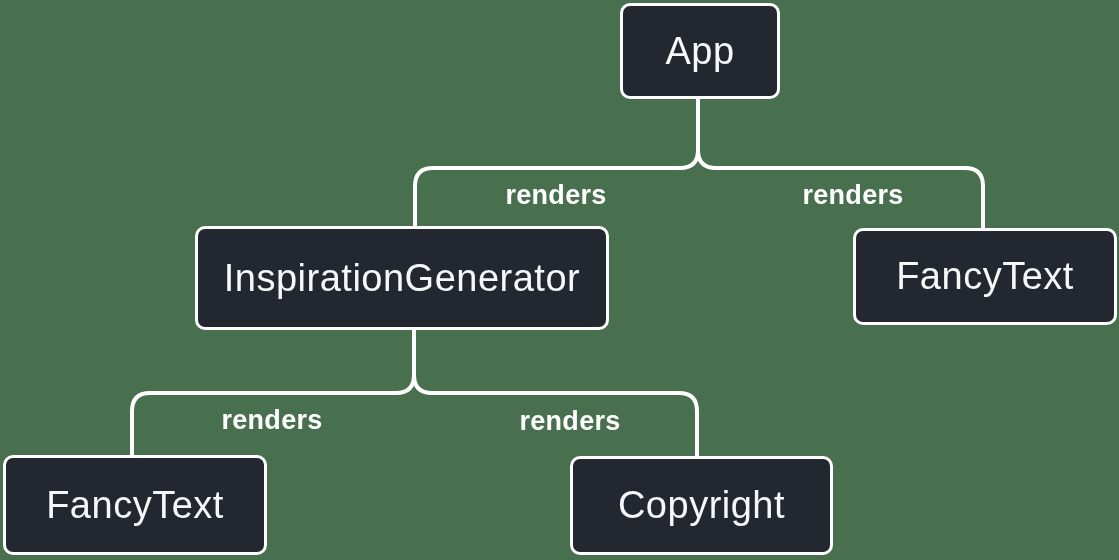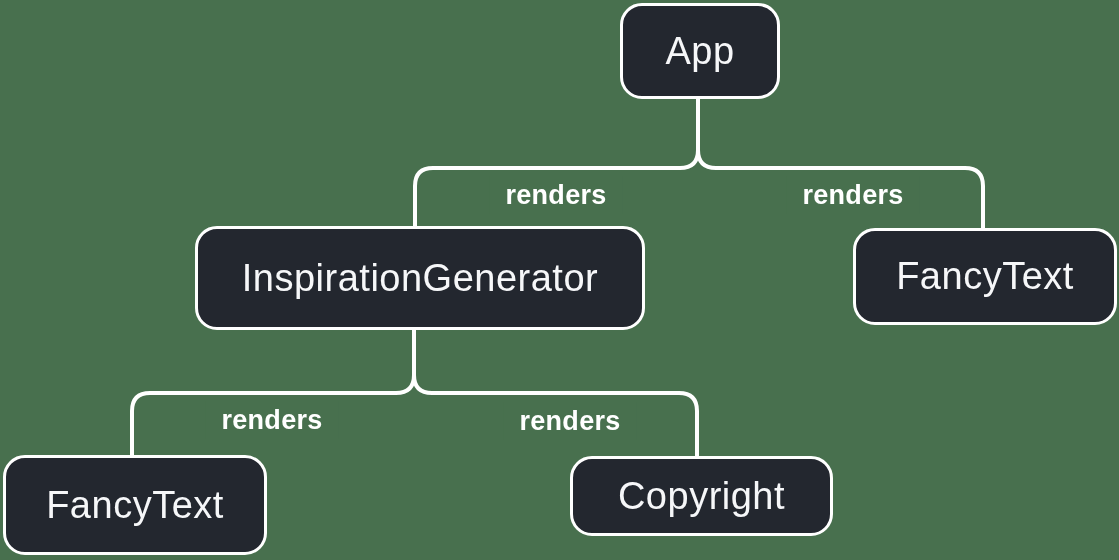--- a/index.html
+++ b/index.html
@@ -28,35 +28,35 @@
   }
   .connectors path {
     fill: none;
     stroke: var(--connector);
     stroke-width: 4;
   }
   .node {
     position: absolute;
     background: var(--node-fill);
     border: 3px solid var(--node-border);
-    border-radius: 22px;
+    border-radius: 10px;
     color: var(--node-text);
     display: flex;
     align-items: center;
     justify-content: center;
     font-size: 38px;
     font-weight: 400;
     white-space: nowrap;
     letter-spacing: 0.5px;
   }
   .node-app            { left: 620px; top: 3px;   width: 160px; height: 96px;  }
-  .node-inspiration    { left: 195px; top: 226px; width: 450px; height: 104px; }
+  .node-inspiration    { left: 195px; top: 226px; width: 414px; height: 104px; }
   .node-fancy-top      { left: 853px; top: 228px; width: 264px; height: 97px;  }
   .node-fancy-bottom   { left: 3px;   top: 455px; width: 264px; height: 100px; }
-  .node-copyright      { left: 570px; top: 456px; width: 263px; height: 80px;  }
+  .node-copyright      { left: 570px; top: 456px; width: 263px; height: 99px;  }
   .edge-label {
     position: absolute;
     transform: translate(-50%, -50%);
     background: var(--background);
     color: var(--edge-label-text);
     font-size: 27px;
     font-weight: 700;
     padding: 3px 16px;
     white-space: nowrap;
     letter-spacing: 0.3px;

